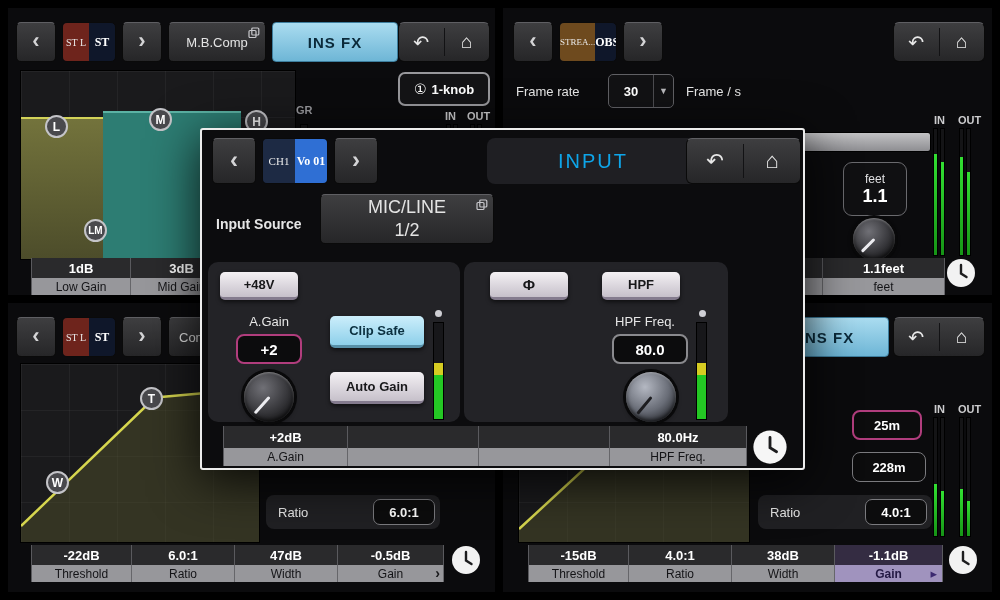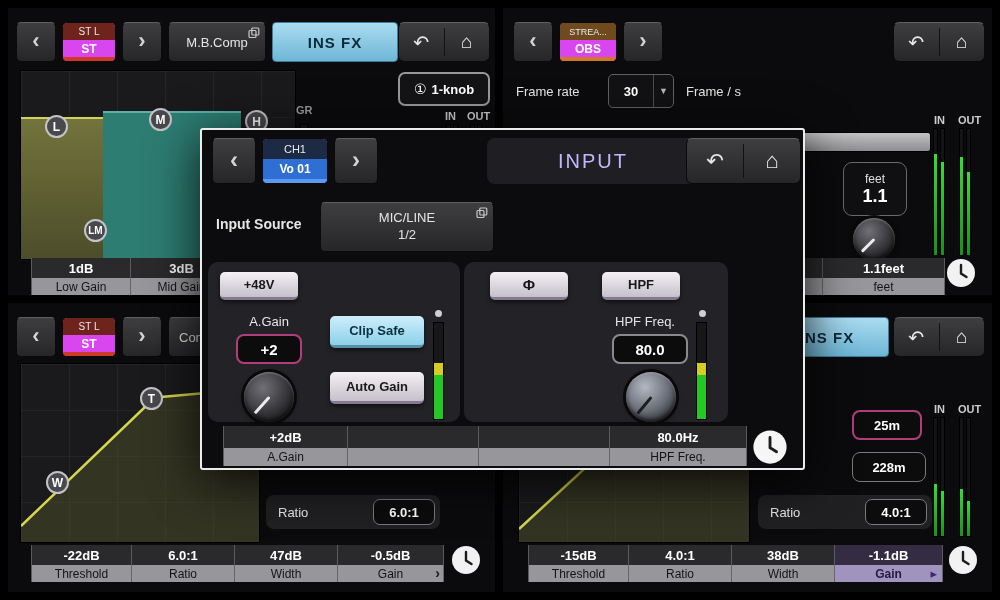--- a/index.html
+++ b/index.html
@@ -7,21 +7,21 @@
 body { font-family:"Liberation Sans","DejaVu Sans",sans-serif; }
 #screen { position:relative; width:1000px; height:600px; background:#000; overflow:hidden; }
 .panel { position:absolute; background:#0b0b0d; }
 .abs { position:absolute; }
 .btn { position:absolute; background:linear-gradient(#3e3e40,#262628); border:1px solid #0a0a0a; border-top-color:#5f5f63; border-radius:5px; color:#e4e4e4; display:flex; align-items:center; justify-content:center; }
 .chev { font-size:22px; font-weight:bold; color:#d4d4d6; padding-bottom:3px; }
 .tab { position:absolute; background:linear-gradient(#aadcf0,#6eb6d6); color:#0b2a3a; font-weight:bold; font-size:15px; border-radius:4px; display:flex; align-items:center; justify-content:center; border:1px solid #3d7e9e; letter-spacing:1px; }
 .navgrp { position:absolute; background:linear-gradient(#3e3e40,#262628); border:1px solid #0a0a0a; border-top-color:#5f5f63; border-radius:6px; display:flex; }
 .navgrp .half { flex:1; display:flex; align-items:center; justify-content:center; color:#e8e8e8; font-size:19px; }
 .navgrp .div { width:1px; background:#121214; margin:5px 0; }
-.chan { position:absolute; background:#d946ef; border-radius:5px; overflow:hidden; display:flex; flex-direction:column; border:1px solid #0a0a0a; }
+.chan { position:absolute; background:#0f172a; border-radius:5px; overflow:hidden; display:flex; flex-direction:row; border:1px solid #0a0a0a;font-family:Liberation Serif, serif; }
 .chan .l1 { flex:1; font-size:10px; color:#eaeaea; display:flex; align-items:center; justify-content:center; }
 .chan .l2 { flex:1; font-size:12px; font-weight:bold; color:#fff; display:flex; align-items:center; justify-content:center; }
 .chan .ul { height:4px; }
 .vbox { position:absolute; background:#0c0c0d; border:2px solid #7a7a7e; border-radius:8px; color:#fff; font-weight:bold; font-size:14px; display:flex; align-items:center; justify-content:center; }
 .vbox.mag { border-color:#b13d7d; }
 .light-btn { position:absolute; background:linear-gradient(#f4f1f4,#c6c0ca); border-radius:5px; color:#18181a; font-weight:bold; font-size:13px; display:flex; align-items:center; justify-content:center; border-bottom:3px solid #847b8e; box-shadow:0 2px 4px rgba(0,0,0,.6); }
 .cyan-btn { position:absolute; background:linear-gradient(#cceefb,#8ed0ea); border-radius:5px; color:#0b3040; font-weight:bold; font-size:13px; display:flex; align-items:center; justify-content:center; border-bottom:3px solid #5890a8; box-shadow:0 2px 4px rgba(0,0,0,.6); }
 .graph { position:absolute; background-color:#1a1a1c; border:1px solid #000;
   background-image:linear-gradient(rgba(255,255,255,.045) 1px,transparent 1px),linear-gradient(90deg,rgba(255,255,255,.045) 1px,transparent 1px);
   background-size:48px 46px; overflow:hidden; }
@@ -40,21 +40,21 @@
 .knob .ptr { position:absolute; left:calc(50% - 1.5px); top:50%; width:3px; height:44%; background:#ececf0; border-radius:2px; transform-origin:50% 0; }
 .knob.lite { background:radial-gradient(circle at 38% 30%,#b4b8c2,#686c76 52%,#2c2e34 82%); }
 .lbl { position:absolute; color:#e6e6e6; font-size:13px; }
 .small { position:absolute; font-size:11px; color:#cdcdcf; font-weight:bold; }
 .clockbtn { position:absolute; display:flex; align-items:center; justify-content:center; }
 .ratio-row { position:absolute; background:#202023; border-radius:8px; display:flex; align-items:center; }
 .ratio-row .rl { color:#e8e8e8; font-size:13px; margin-left:12px; flex:1; }
 .ratio-row .rv { background:#0c0c0d; border:1.5px solid #7a7a7e; border-radius:7px; color:#fff; font-weight:bold; font-size:13px; height:26px; min-width:62px; display:flex; align-items:center; justify-content:center; margin-right:5px; }
 .modal { position:absolute; left:200px; top:128px; width:605px; height:342px; background:#0c0c0e; border:2px solid #ececec; border-radius:3px; box-shadow:0 10px 50px rgba(0,0,0,.85); }
 .section { position:absolute; background:#232327; border-radius:10px; }
-.title { position:absolute; background:#1f1f23; border-radius:8px; color:#c4b5fd; font-size:20px; letter-spacing:2px; display:flex; align-items:center; justify-content:center; }
+.title { position:absolute; background:#1f1f23; border-radius:8px; color:#0ea5e9; font-size:20px; letter-spacing:2px; display:flex; align-items:center; justify-content:center; }
 .copyic { position:absolute; top:4px; right:5px; }
 </style>
 </head>
 <body>
 
 <div id="screen">
 
   <div class="panel" style="left:8px;top:8px;width:487px;height:287px">
     <div class="btn" style="left:8px;top:14px;width:40px;height:40px">
         <span class="chev">‹</span>
@@ -373,21 +373,21 @@
       <div class="half" style="font-size:21px">
           <span>↶</span>
         </div>
       <div class="div"></div>
       <div class="half" style="font-size:22px">
           <span>⌂</span>
         </div>
     </div>
 
     <span class="lbl" style="left:14px;top:86px;font-size:14px;font-weight:bold">Input Source</span>
-    <div class="btn" style="left:118px;top:72px;width:174px;height:50px;flex-direction:column;font-size:13px;line-height:1.3">
+    <div class="btn" style="left:118px;top:64px;width:174px;height:50px;flex-direction:column;font-size:18px;line-height:1.3">
       <span>MIC/LINE</span>
       <span>1/2</span>
       <svg class="copyic" width="12" height="12" viewBox="0 0 12 12">
           <rect x="1" y="3.5" width="7" height="7" rx="1" fill="none" stroke="#c8c8cc" stroke-width="1.2"></rect>
           <rect x="3.8" y="1" width="7" height="7" rx="1" fill="none" stroke="#c8c8cc" stroke-width="1.2"></rect>
         </svg>
     </div>
 
     <div class="section" style="left:6px;top:132px;width:252px;height:160px"></div>
     <div class="light-btn" style="left:18px;top:142px;width:78px;height:28px">

